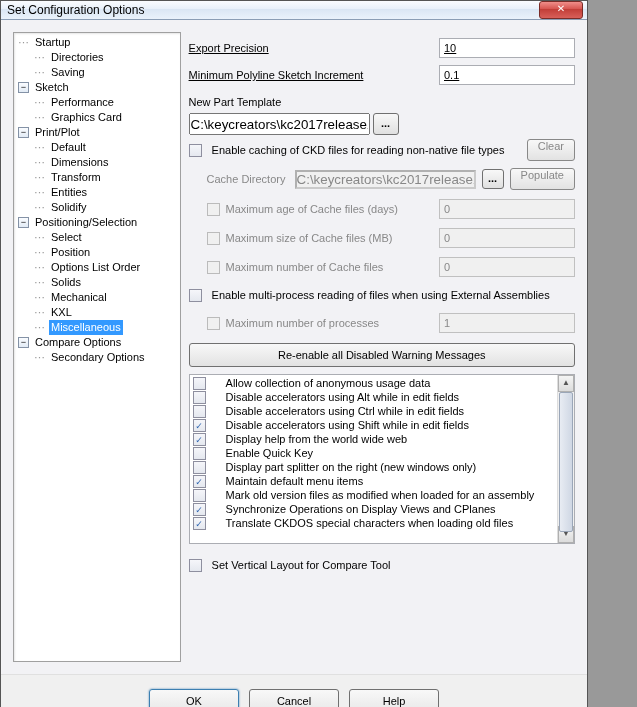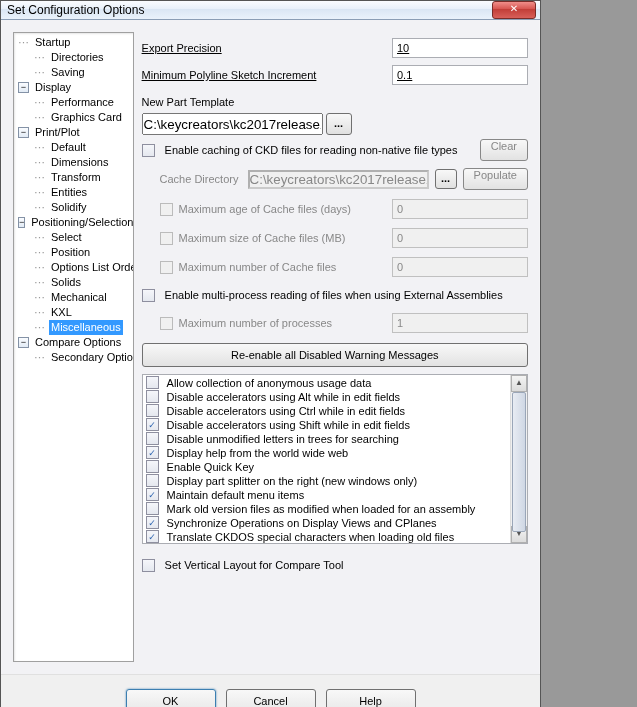--- a/index.html
+++ b/index.html
@@ -5,21 +5,21 @@
   * { box-sizing: border-box; margin: 0; padding: 0; }
   body {
     font-family: "Segoe UI", Tahoma, sans-serif;
     font-size: 11px;
     background: #999;
     width: 637px;
     height: 707px;
     overflow: hidden;
   }
   .window {
-    width: 541px;
+    width: 588px;
     height: 707px;
     background: #f2f2f5;
     border: 1px solid #555;
     box-shadow: inset 0 0 2px #fff;
     display: flex;
     flex-direction: column;
   }
   .titlebar {
     height: 28px;
     background: linear-gradient(to bottom, #fafcff 0%, #e8f0fa 45%, #dae6f4 46%, #eaf2fb 100%);
@@ -176,22 +176,22 @@
     background: #fff;
     display: flex;
   }
   .list-content {
     flex: 1;
     overflow: hidden;
     padding: 1px;
   }
   .list-item {
     display: flex;
-    align-items: flex-start;
-    gap: 8px;
+    align-items: flex-end;
+    gap: 20px;
     padding: 0 2px;
     height: 14px;
     line-height: 14px;
   }
   .list-item .chk {
     width: 13px;
     height: 13px;
     border: 1px solid #8e8f9f;
     background: linear-gradient(to bottom, #f5f6fa, #e5e8ef);
     display: inline-flex;
@@ -304,21 +304,21 @@
           </li>
           <li>
             <div class="tree-row tree-indent-1">
               <span class="tree-conn">⋯</span>
               <span class="tree-label">Saving</span>
             </div>
           </li>
           <li>
             <div class="tree-row tree-indent-0">
               <span class="tree-toggle">−</span>
-              <span class="tree-label">Display</span>
+              <span class="tree-label">Sketch</span>
             </div>
           </li>
           <li>
             <div class="tree-row tree-indent-1">
               <span class="tree-conn">⋯</span>
               <span class="tree-label">Performance</span>
             </div>
           </li>
           <li>
             <div class="tree-row tree-indent-1">
@@ -489,24 +489,20 @@
               <span class="chk"></span>
               <span>Disable accelerators using Alt while in edit fields</span>
             </div>
             <div class="list-item">
               <span class="chk"></span>
               <span>Disable accelerators using Ctrl while in edit fields</span>
             </div>
             <div class="list-item">
               <span class="chk">✓</span>
               <span>Disable accelerators using Shift while in edit fields</span>
-            </div>
-            <div class="list-item">
-              <span class="chk"></span>
-              <span>Disable unmodified letters in trees for searching</span>
             </div>
             <div class="list-item">
               <span class="chk">✓</span>
               <span>Display help from the world wide web</span>
             </div>
             <div class="list-item">
               <span class="chk"></span>
               <span>Enable Quick Key</span>
             </div>
             <div class="list-item">

